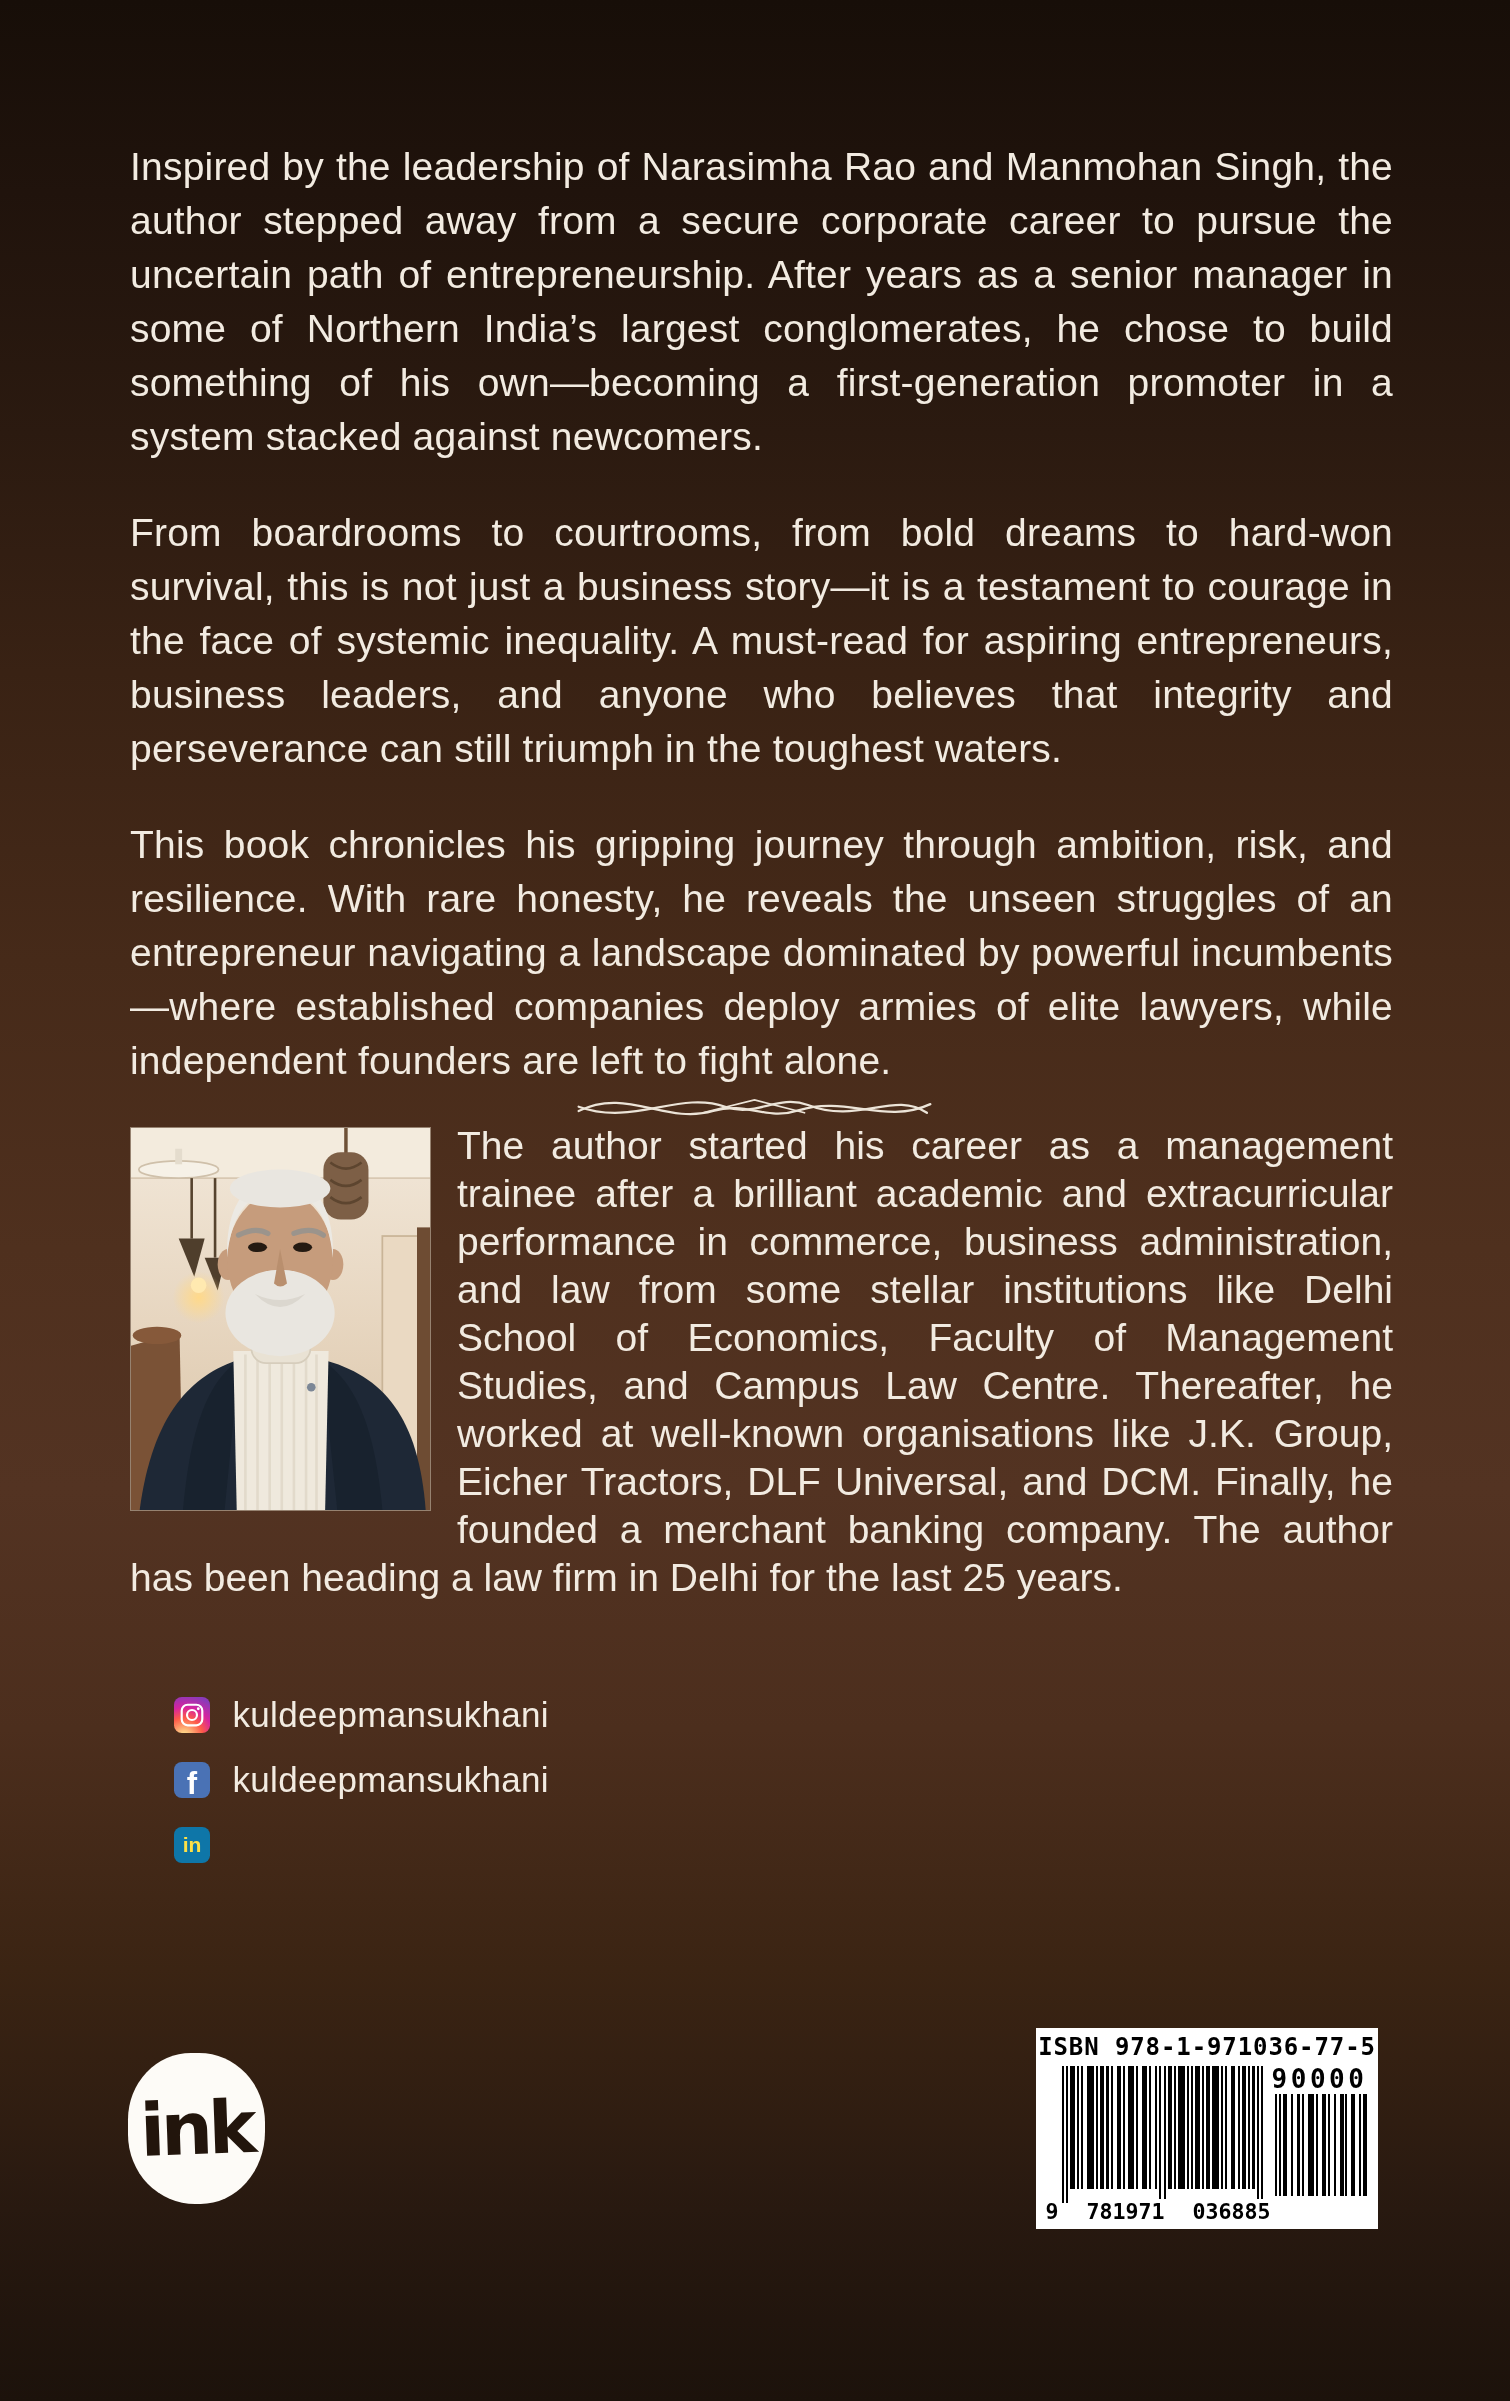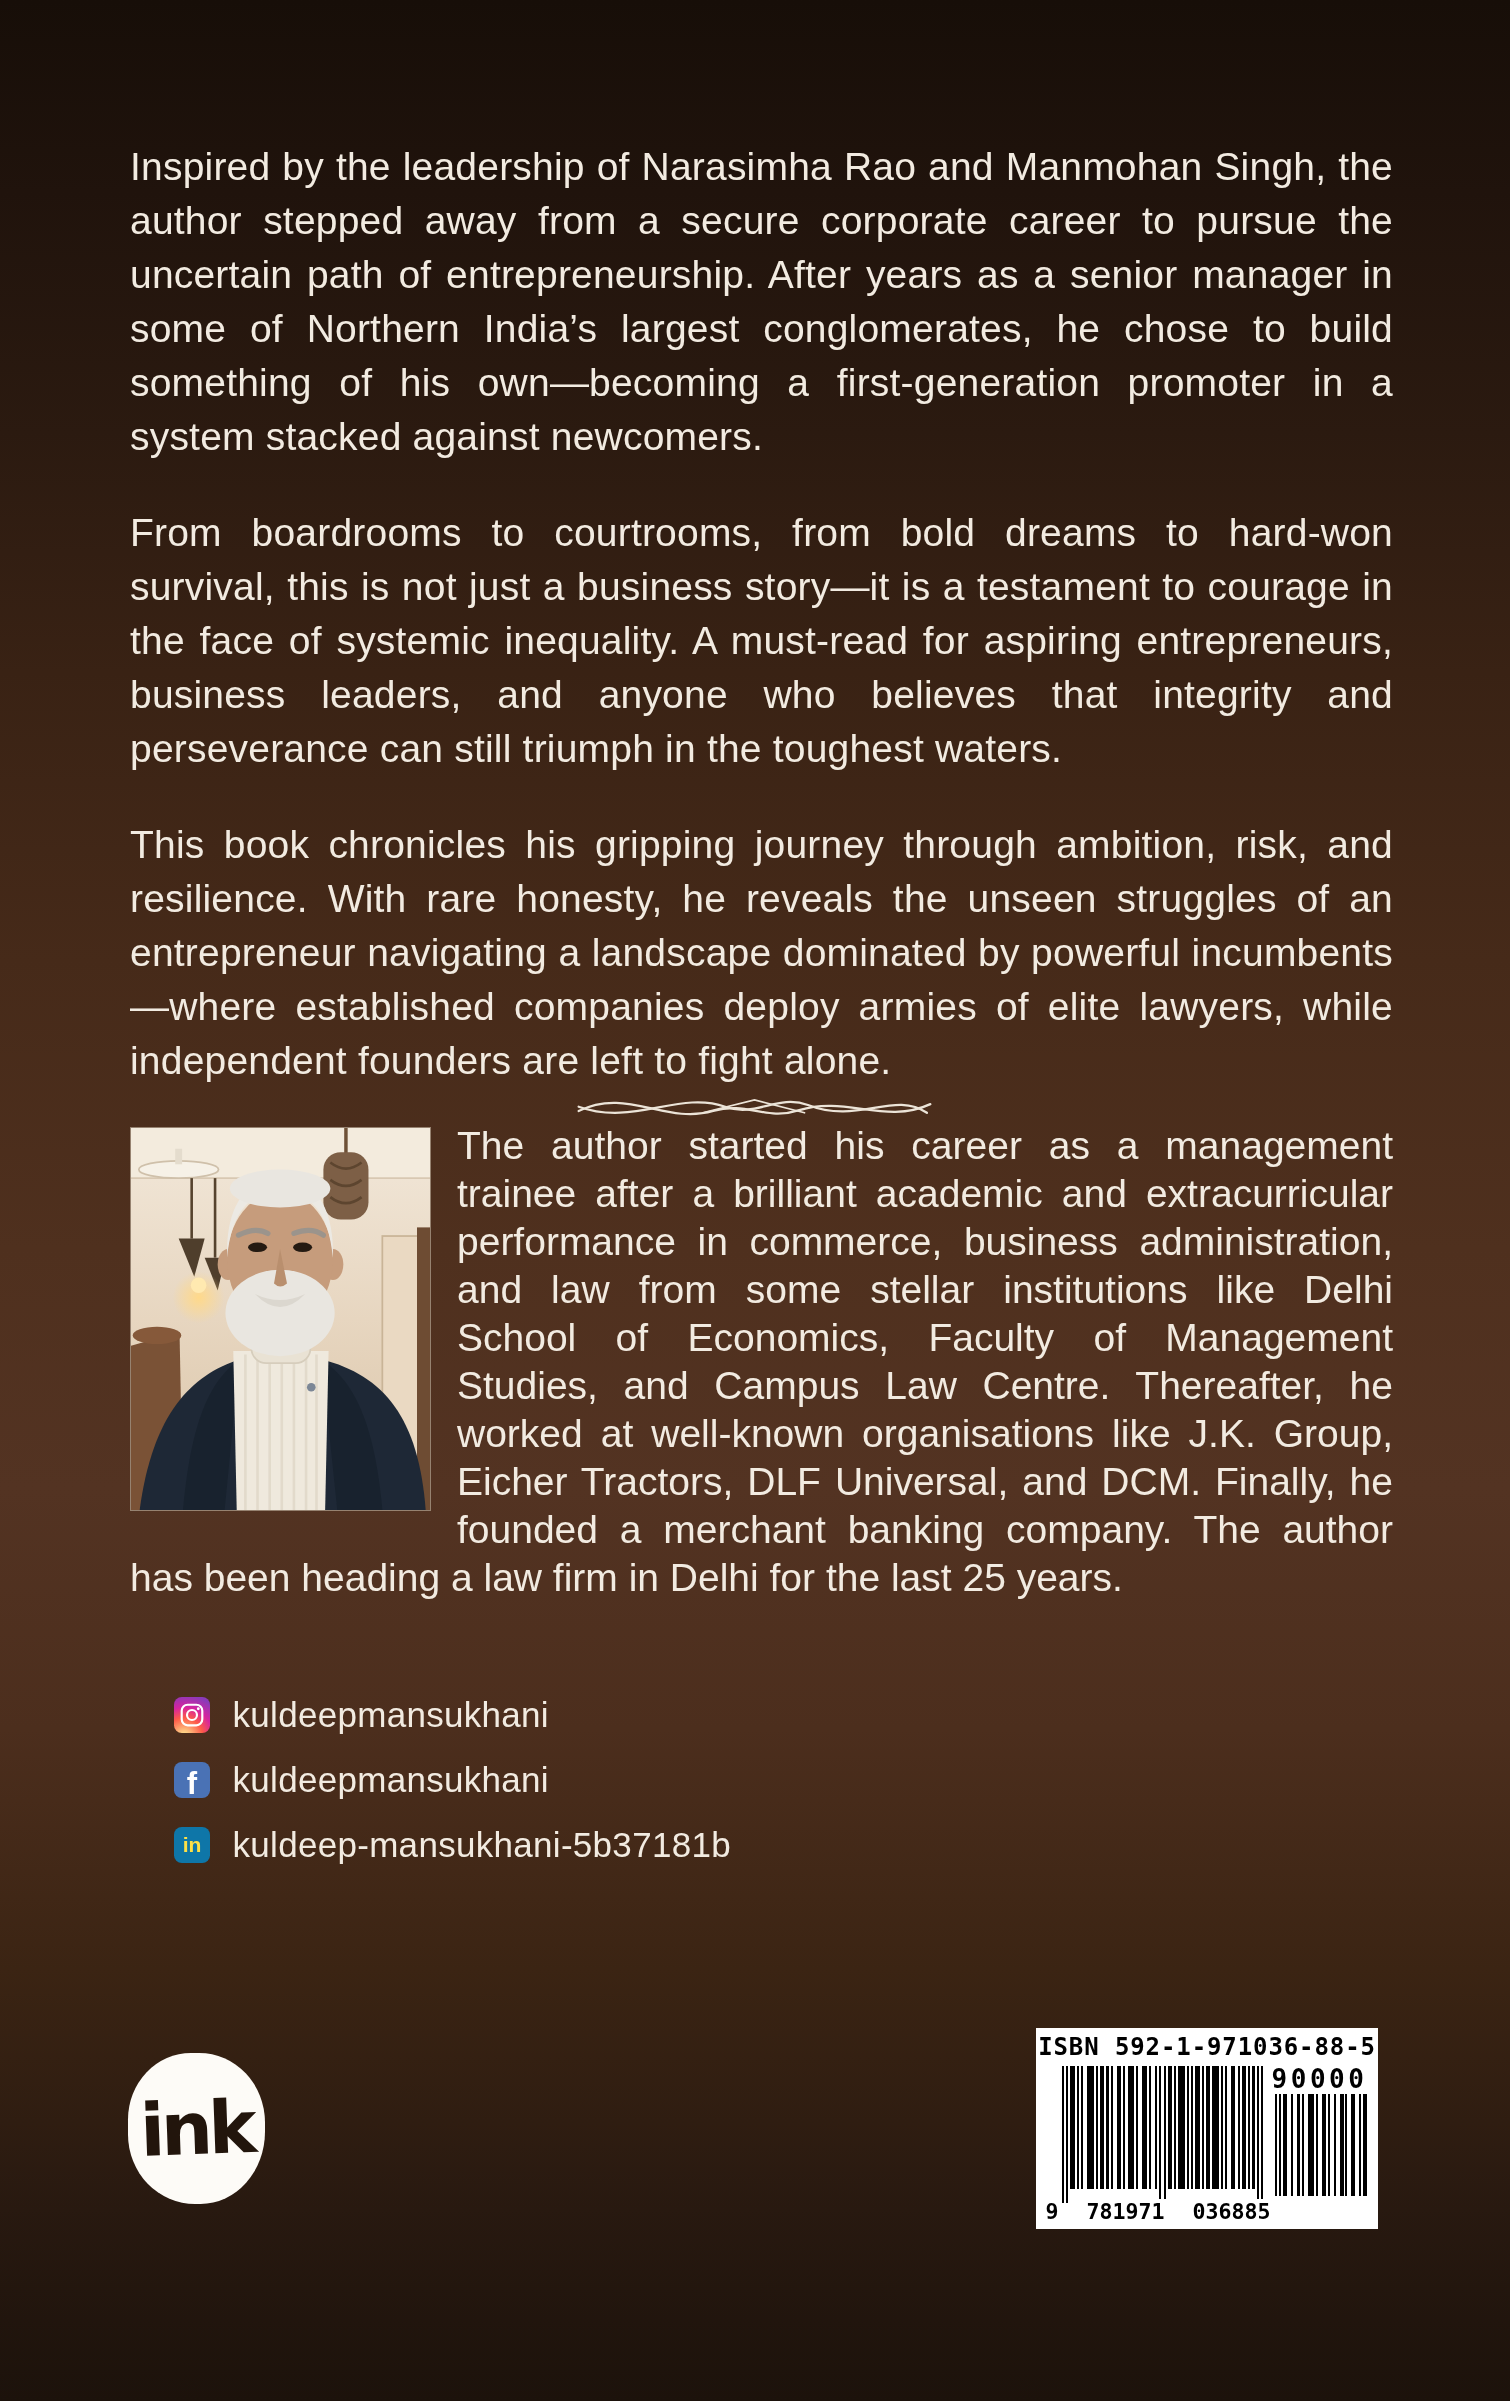--- a/index.html
+++ b/index.html
@@ -161,30 +161,29 @@
     <div class="social-row">
       <span class="badge fb">
           <span class="fb-f">f</span>
         </span>
       <span class="handle">kuldeepmansukhani</span>
     </div>
     <div class="social-row">
       <span class="badge li">
           <span class="li-in">in</span>
         </span>
-      <span class="handle">kuldeep-mansukhani-5b37181b</span>
     </div>
   </div>
 
   <div class="logo-blob">
     <span class="logo-ink">ink</span>
   </div>
 
   <div class="barcode-box">
-    <div class="isbn-line">ISBN 592-1-971036-88-5</div>
+    <div class="isbn-line">ISBN 978-1-971036-77-5</div>
     <div class="ean-main">
       <svg viewBox="0 0 95 60" width="201" height="137" preserveAspectRatio="none" shape-rendering="crispEdges" fill="#000">
         <rect x="0" y="0" width="1" height="60"></rect>
           <rect x="2" y="0" width="1" height="60"></rect>
         <rect x="4" y="0" width="2" height="54"></rect>
           <rect x="7" y="0" width="1" height="54"></rect>
         <rect x="9" y="0" width="1" height="54"></rect>
           <rect x="12" y="0" width="3" height="54"></rect>
         <rect x="16" y="0" width="1" height="54"></rect>
           <rect x="18" y="0" width="2" height="54"></rect>

